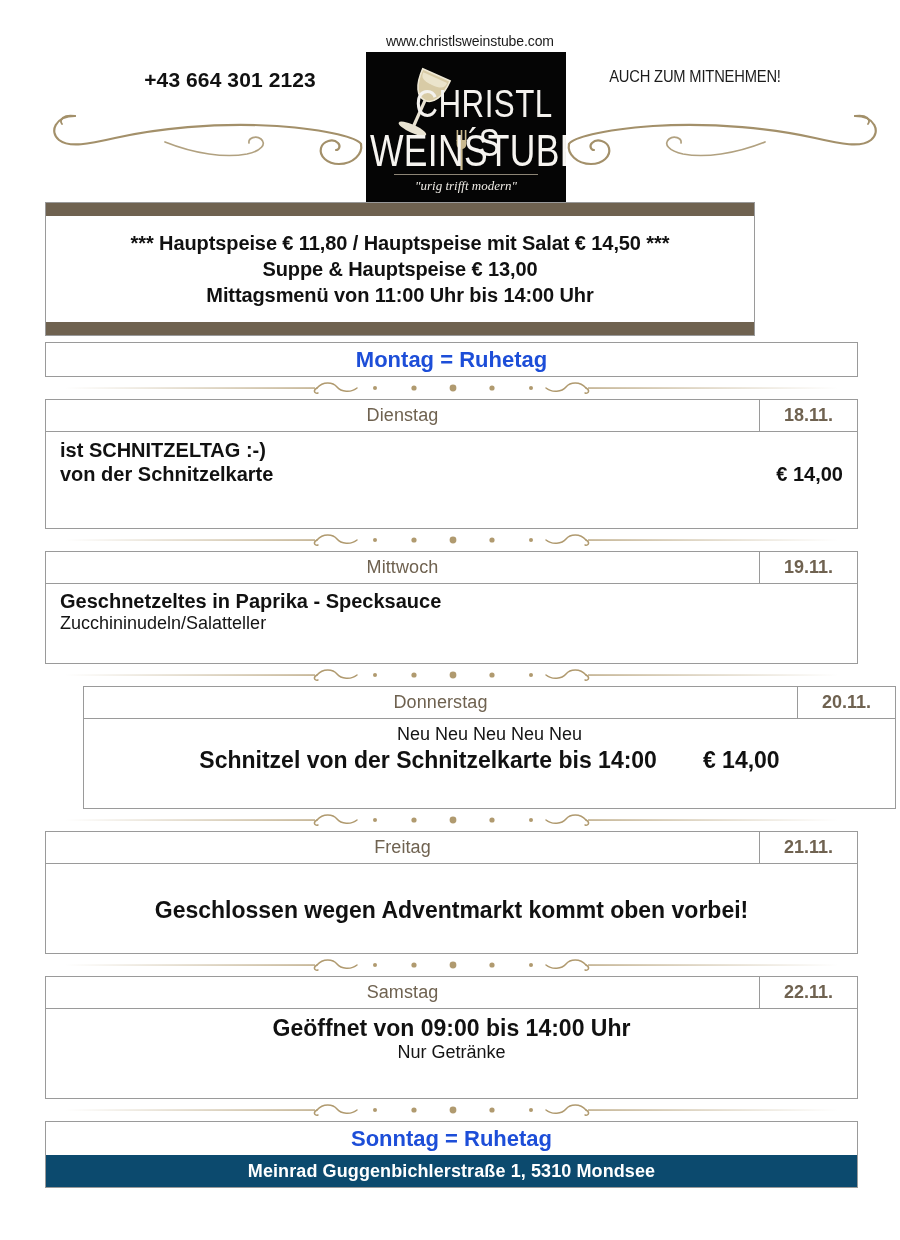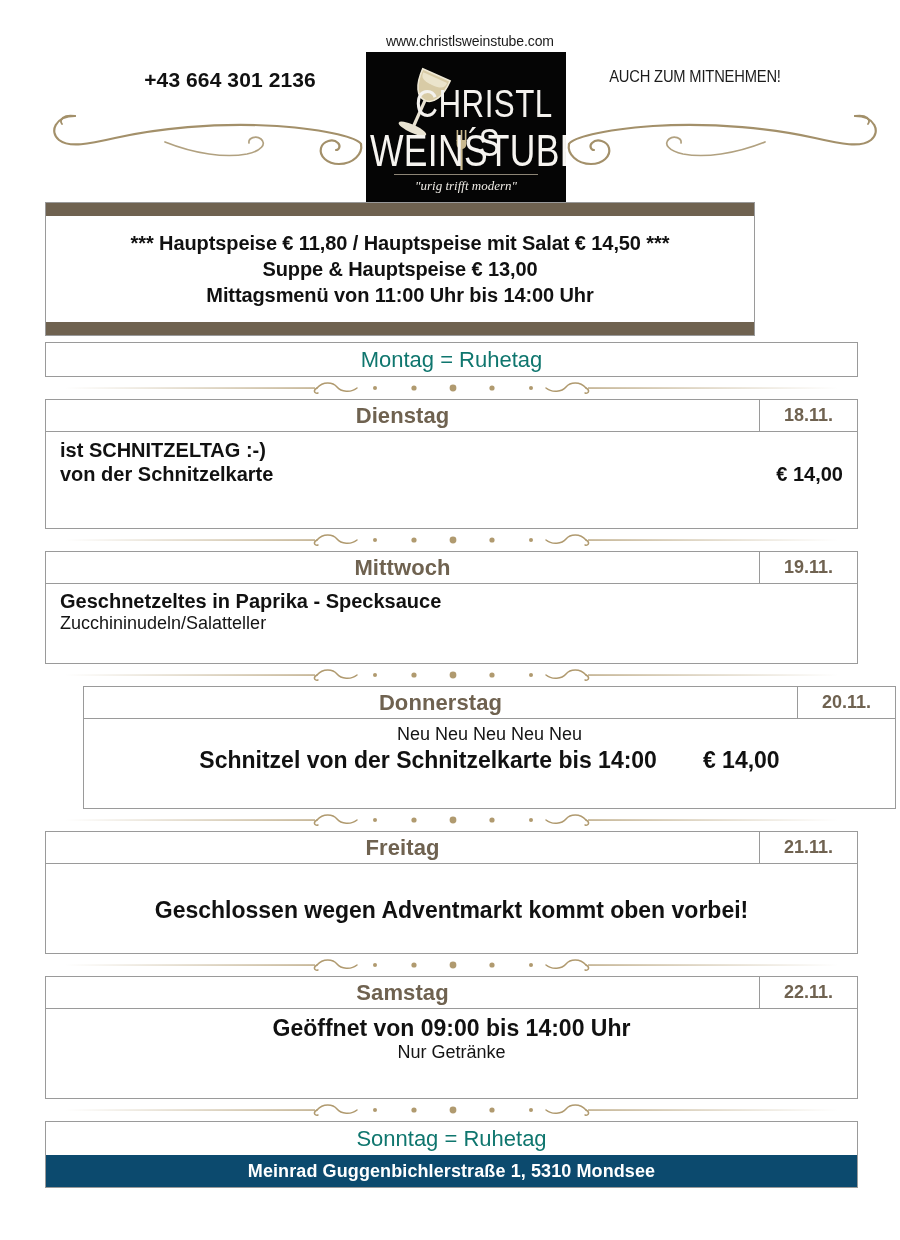--- a/index.html
+++ b/index.html
@@ -206,22 +206,22 @@
     position: relative;
     display: flex;
     height: 31px;
     border-bottom: 1px solid #9a9a9a;
   }
   .day-name {
     flex: 1 1 auto;
     display: flex;
     align-items: center;
     justify-content: center;
-    font-size: 22px;
-    font-weight: bold;
+    font-size: 18px;
+    font-weight: normal;
     color: #6f6250;
     letter-spacing: 0.1px;
     font-family: "Liberation Sans", sans-serif;
   }
   .day-date {
     flex: 0 0 97px;
     display: flex;
     align-items: center;
     justify-content: center;
     border-left: 1px solid #9a9a9a;
@@ -260,22 +260,22 @@
     box-sizing: border-box;
     border: 1px solid #9a9a9a;
     background: #ffffff;
   }
   .sunday-row {
     height: 33px;
     display: flex;
     align-items: center;
     justify-content: center;
     font-size: 22px;
-    font-weight: normal;
-    color: #0f766e;
+    font-weight: bold;
+    color: #1d4ed8;
     font-family: "Liberation Sans", sans-serif;
   }
   .address-row {
     height: 32px;
     display: flex;
     align-items: center;
     justify-content: center;
     background: #0c4a6e;
     color: #ffffff;
     font-size: 18px;
@@ -284,21 +284,21 @@
     font-family: "Liberation Sans", sans-serif;
   }
 </style>
 </head>
 <body>
 
 <div class="page">
 
   <div class="header">
 
-    <div class="phone">+43 664 301 2136</div>
+    <div class="phone">+43 664 301 2123</div>
 
     <div class="takeaway">AUCH ZUM MITNEHMEN!</div>
 
     <div class="flourish left">
       <svg viewBox="0 0 320 80" width="320" height="80" xmlns="http://www.w3.org/2000/svg">
         <g fill="none" stroke="#a3906a" stroke-linecap="round">
           <path d="M30 18 C10 18 4 34 14 42 C24 50 44 46 70 40 C110 31 170 24 232 28 C286 32 312 40 316 46" stroke-width="2.2"></path>
           <path d="M30 18 C18 16 14 22 17 26" stroke-width="1.8"></path>
           <path d="M316 46 C318 56 308 66 294 66 C282 66 274 58 276 50 C278 43 288 40 293 45 C296 48 294 52 291 52" stroke-width="2.2"></path>
           <path d="M120 44 C150 56 180 60 202 56 C216 53 222 46 216 41 C211 37 203 40 204 45" stroke-width="1.7" opacity="0.85"></path>

